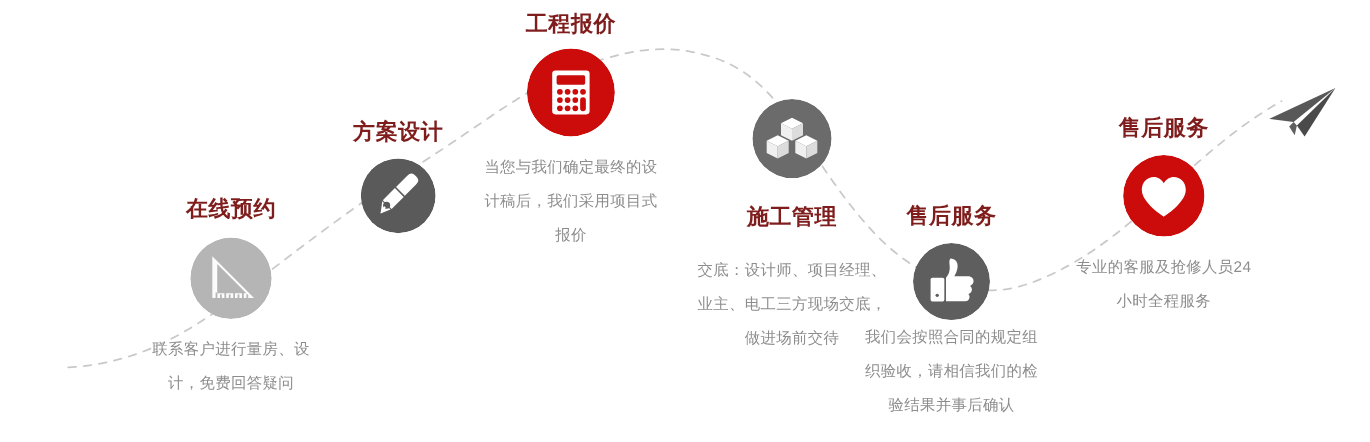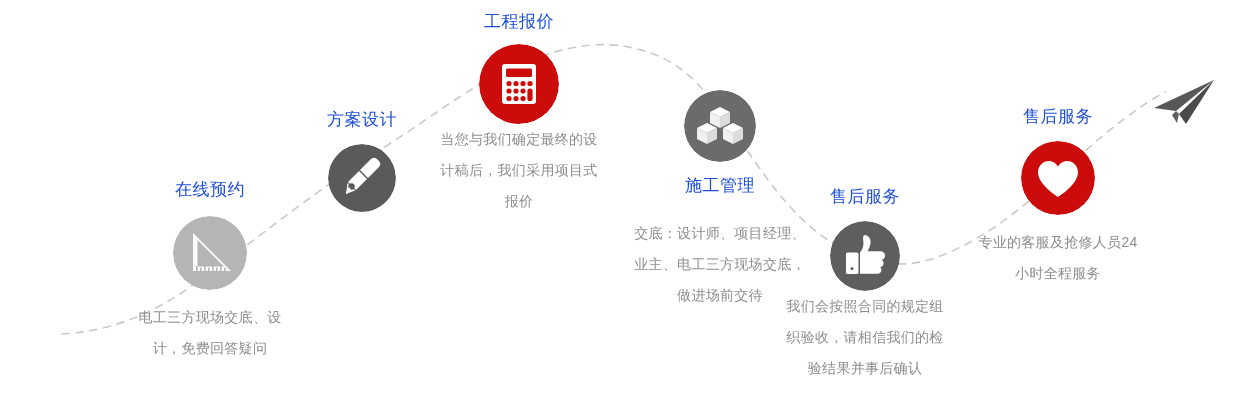--- a/index.html
+++ b/index.html
@@ -24,25 +24,26 @@
     width: 1245px;
     height: 402px;
     pointer-events: none;
   }
   .step {
     position: absolute;
     width: 190px;
     text-align: center;
   }
   .step-title {
-    font-size: 17px;
+    font-size: 20px;
     line-height: 24px;
-    color: #1d4ed8;
+    color: #7f1d1d;
     letter-spacing: 0.5px;
     white-space: nowrap;
+    font-weight: bold;
   }
   .icon-wrap {
     display: flex;
     align-items: center;
     justify-content: center;
     margin: 0 auto;
   }
   .icon-circle {
     border-radius: 50%;
     display: block;
@@ -65,27 +66,27 @@
 
   #step-1 .icon-wrap { margin-top: 14px; }
   #step-2 .icon-wrap { margin-top: 12px; }
   #step-3 .icon-wrap { margin-top: 10px; }
   #step-4 .icon-wrap { margin-top: 0px; }
   #step-5 .icon-wrap { margin-top: 12px; }
   #step-6 .icon-wrap { margin-top: 12px; }
 
   #step-1 .step-desc { margin-top: 12px; }
   #step-2 .step-desc { margin-top: 10px; }
-  #step-3 .step-desc { }
+  #step-3 .step-desc { margin-top: 12px; }
   #step-4 .step-desc { margin-top: 20px; }
   #step-5 .step-desc { }
   #step-6 .step-desc { margin-top: 12px; }
 
   
-  #step-4 .step-title { margin-top: 12px; }
+  #step-4 .step-title { margin-top: 24px; }
 
   #plane {
     position: absolute;
     left: 1146px;
     top: 78px;
     width: 72px;
     height: 48px;
   }
 </style>
 </head>
@@ -124,21 +125,21 @@
           <rect x="27" y="51.6" width="1.6" height="3.4"></rect>
           <rect x="31" y="50" width="1.6" height="5"></rect>
           <rect x="35" y="51.6" width="1.6" height="3.4"></rect>
           <rect x="39" y="50" width="1.6" height="5"></rect>
           <rect x="43" y="51.6" width="1.6" height="3.4"></rect>
           <rect x="47" y="50" width="1.6" height="5"></rect>
           <rect x="51" y="51.6" width="1.6" height="3.4"></rect>
         </g>
       </svg>
     </div>
-    <div class="step-desc">电工三方现场交底、设计，免费回答疑问</div>
+    <div class="step-desc">联系客户进行量房、设计，免费回答疑问</div>
   </div>
 
   <div class="step" id="step-2">
     <div class="step-title">方案设计</div>
     <div class="icon-wrap">
       <svg class="icon-circle" width="68" height="68" viewBox="0 0 68 68" xmlns="http://www.w3.org/2000/svg">
         <circle cx="34" cy="34" r="34" fill="#5a5a5a"></circle>
         <g fill="#ffffff">
           <path d="M50 16 C53 19, 53 21, 50 24 L40 34 L32 26 L42 16 C45 13, 47 13, 50 16 Z"></path>
           <path d="M31 27 L39 35 L28 46 L20 38 Z"></path>

